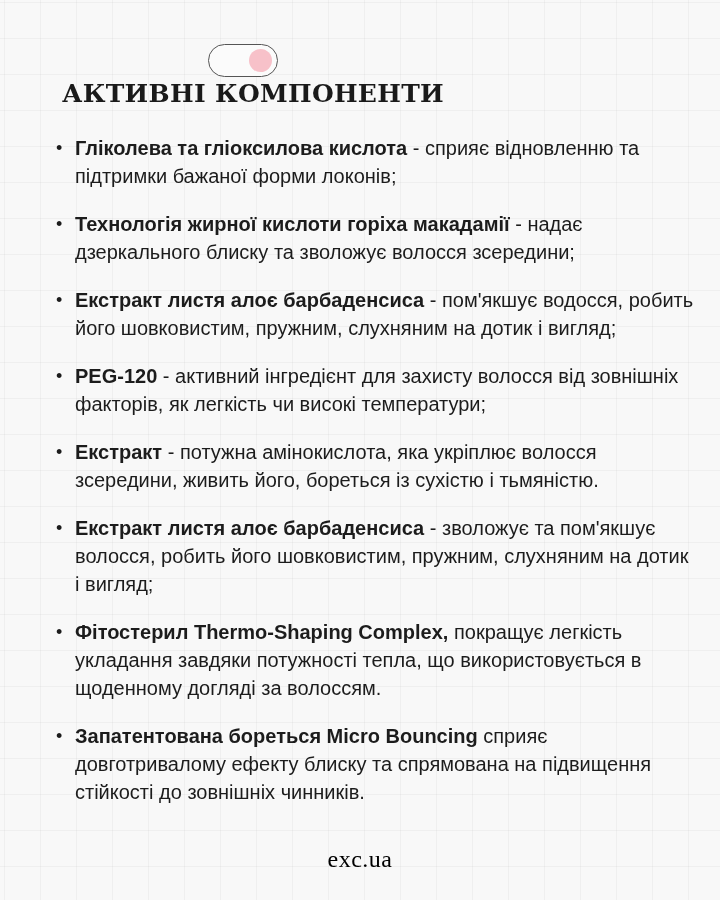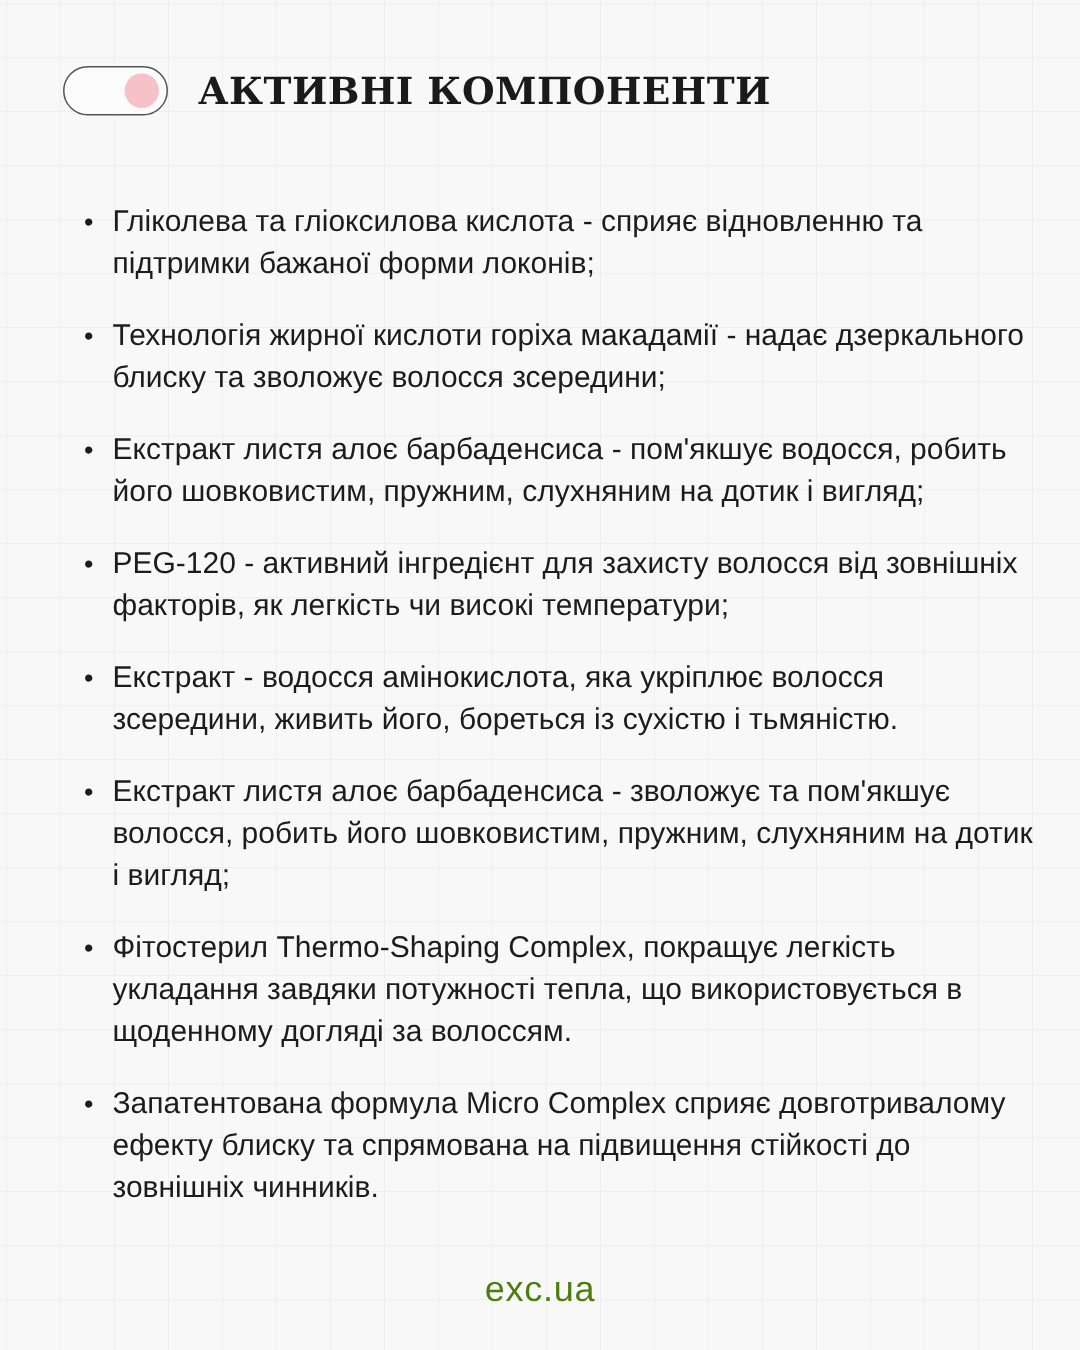--- a/index.html
+++ b/index.html
@@ -9,21 +9,21 @@
     background-image:
       linear-gradient(to right, rgba(0,0,0,0.035) 1px, transparent 1px),
       linear-gradient(to bottom, rgba(0,0,0,0.035) 1px, transparent 1px);
     background-size: 36px 36px;
     background-position: 4px 2px;
     position: relative;
     color: #1c1c1c;
   }
   .header {
     position: absolute; left: 42px; top: 44px;
-    display: flex; align-items: center;
+    display: flex; align-items: center; flex-direction: column;
   }
   .toggle {
     width: 68px; height: 31px;
     border: 1.5px solid #555;
     border-radius: 17px;
     background: #fbfbfb;
     position: relative;
     box-sizing: content-box;
   }
   .toggle-knob {
@@ -48,27 +48,27 @@
   }
   .item {
     position: relative;
     padding-left: 19px;
     margin-bottom: 20px;
   }
   .bullet {
     position: absolute; left: 0; top: 0;
     font-size: 18px;
   }
-  .bold { font-weight: normal; text-align: right; }
+  .bold { font-weight: bold; text-align: right; }
   .footer {
     position: absolute; left: 0; right: 0; top: 846px;
     text-align: center;
-    font-family: Liberation Sans, sans-serif;
+    font-family: Liberation Serif, serif;
     font-size: 24px;
-    color: #4d7c0f;
+    color: #000000;
     letter-spacing: 0.5px;
   }
 </style>
 </head>
 <body>
 
 <div class="header">
   <div class="toggle">
     <div class="toggle-knob" style="background:#f7c1c9"></div>
   </div>
@@ -82,26 +82,26 @@
   <li class="item">
     <span class="bullet">•</span><span class="bold">Технологія жирної кислоти горіха макадамії</span><span> - надає дзеркального блиску та зволожує волосся зсередини;</span>
   </li>
   <li class="item">
     <span class="bullet">•</span><span class="bold">Екстракт листя алоє барбаденсиса</span><span> - пом'якшує водосся, робить його шовковистим, пружним, слухняним на дотик і вигляд;</span>
   </li>
   <li class="item">
     <span class="bullet">•</span><span class="bold">PEG-120</span><span> - активний інгредієнт для захисту волосся від зовнішніх факторів, як легкість чи високі температури;</span>
   </li>
   <li class="item">
-    <span class="bullet">•</span><span class="bold">Екстракт</span><span> - водосся амінокислота, яка укріплює волосся зсередини, живить його, бореться із сухістю і тьмяністю.</span>
+    <span class="bullet">•</span><span class="bold">Екстракт</span><span> - потужна амінокислота, яка укріплює волосся зсередини, живить його, бореться із сухістю і тьмяністю.</span>
   </li>
   <li class="item">
     <span class="bullet">•</span><span class="bold">Екстракт листя алоє барбаденсиса</span><span> - зволожує та пом'якшує волосся, робить його шовковистим, пружним, слухняним на дотик і вигляд;</span>
   </li>
   <li class="item">
     <span class="bullet">•</span><span class="bold">Фітостерил Thermo-Shaping Complex,</span><span> покращує легкість укладання завдяки потужності тепла, що використовується в щоденному догляді за волоссям.</span>
   </li>
   <li class="item">
-    <span class="bullet">•</span><span class="bold">Запатентована формула Micro Complex</span><span> сприяє довготривалому ефекту блиску та спрямована на підвищення стійкості до зовнішніх чинників.</span>
+    <span class="bullet">•</span><span class="bold">Запатентована бореться Micro Bouncing</span><span> сприяє довготривалому ефекту блиску та спрямована на підвищення стійкості до зовнішніх чинників.</span>
   </li>
 </ul>
 
 <div class="footer">exc.ua</div>
 
 </body></html>

